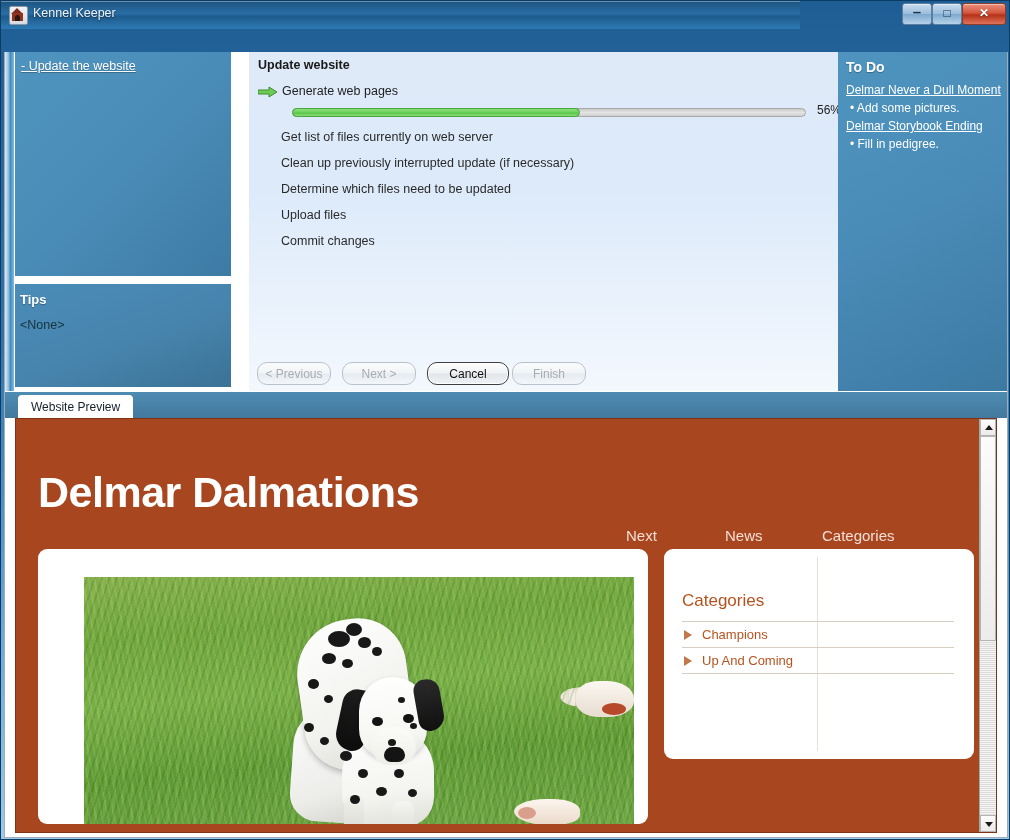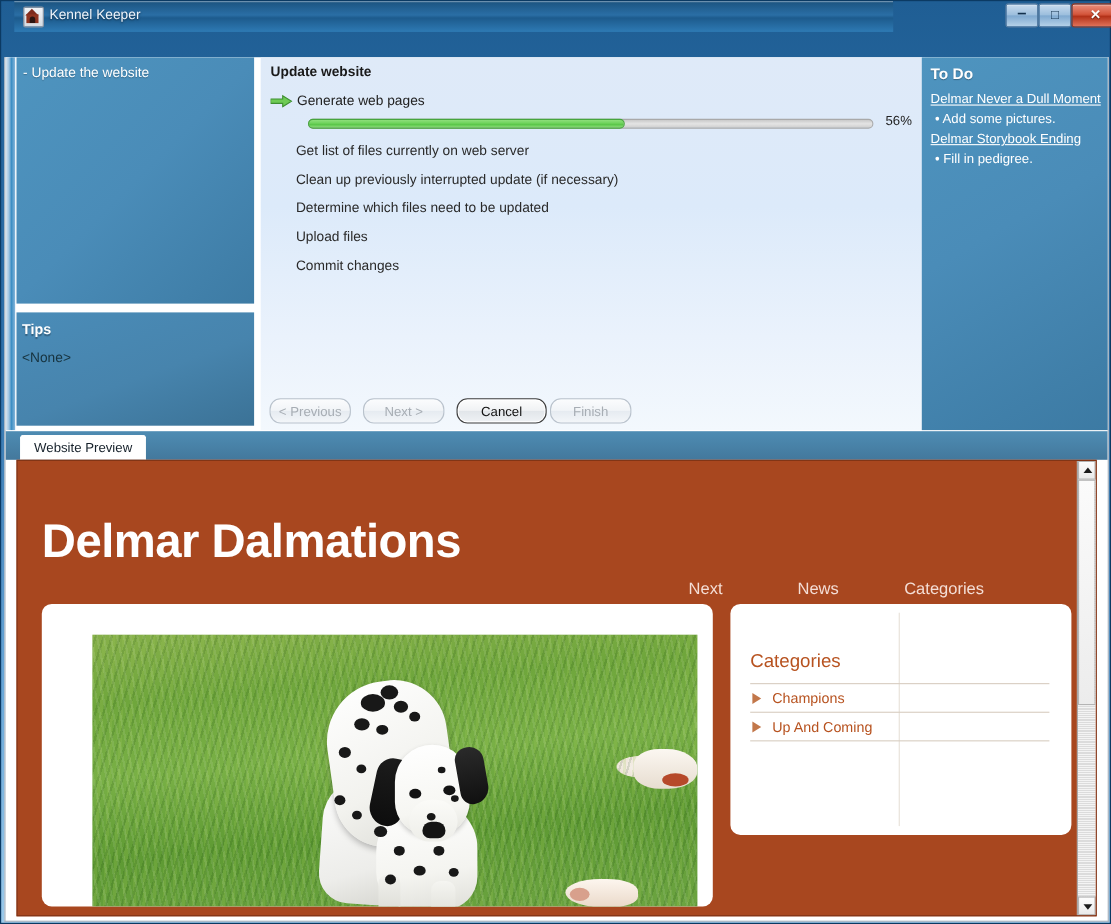--- a/index.html
+++ b/index.html
@@ -12,21 +12,21 @@
 
   
   #window {
     position: absolute; left: 0; top: 0;
     width: 1010px; height: 840px;
     box-sizing: border-box;
     background: linear-gradient(180deg,#1f5e94 0%, #2f72ac 40%, #6aa8d8 75%, #9ccaea 100%);
     border: 1px solid #0b3a63;
   }
   #titlebar {
-    position: absolute; left: 12px; top: 0; width: 799px; height: 28px;
+    position: absolute; left: 0; top: 0; width: 799px; height: 28px;
     background: linear-gradient(180deg,#1b537f 0%, #2a6ea5 45%, #1d5b8d 55%, #2e7ab4 100%);
     box-shadow: inset 0 1px 0 rgba(255,255,255,.35);
   }
   #title-icon {
     position: absolute; left: 8px; top: 5px; width: 17px; height: 17px;
     border-radius: 2px;
     background: linear-gradient(180deg,#f1f3f6 0%, #d6dbe2 100%);
     border: 1px solid #8d96a3;
     overflow: hidden;
   }
@@ -100,41 +100,41 @@
   }
 
   
   #sidebar-tasks {
     position: absolute; left: 10px; top: 0px; width: 216px; height: 224px;
     background: linear-gradient(135deg,#4e94bf 0%, #4a8cb8 50%, #3d7ba4 100%);
     box-sizing: border-box;
   }
   #task-link {
     position: absolute; left: 6px; top: 7px;
-    font-size: 12.5px; color: #ffffff; 
+    font-size: 12.5px; color: #ffffff; text-decoration: underline;
     text-shadow: 0 1px 1px rgba(0,0,0,.25);
   }
   #sidebar-tips {
     position: absolute; left: 10px; top: 232px; width: 216px; height: 103px;
     background: linear-gradient(160deg,#4a8cb8 0%, #4784ad 55%, #3b7296 100%);
     box-sizing: border-box;
   }
   #tips-title {
     position: absolute; left: 5px; top: 8px;
     font-size: 13px; font-weight: bold; color: #ffffff;
     text-shadow: 0 1px 1px rgba(0,0,0,.3);
   }
   #tips-value {
     position: absolute; left: 5px; top: 34px;
     font-size: 12.5px; color: #17333f;
   }
 
   
   #wizard {
-    position: absolute; left: 232px; top: 0px; width: 604px; height: 339px;
+    position: absolute; left: 244px; top: 0px; width: 604px; height: 339px;
     background: linear-gradient(180deg,#dfeaf8 0%, #dceafa 40%, #eaf2fc 75%, #f3f8fd 100%);
     box-sizing: border-box;
   }
   #wizard-title {
     position: absolute; left: 9px; top: 6px;
     font-size: 12.5px; font-weight: bold; color: #1a1a1a;
   }
   #step-current {
     position: absolute; left: 33px; top: 32px;
     font-size: 12.5px; color: #222;

